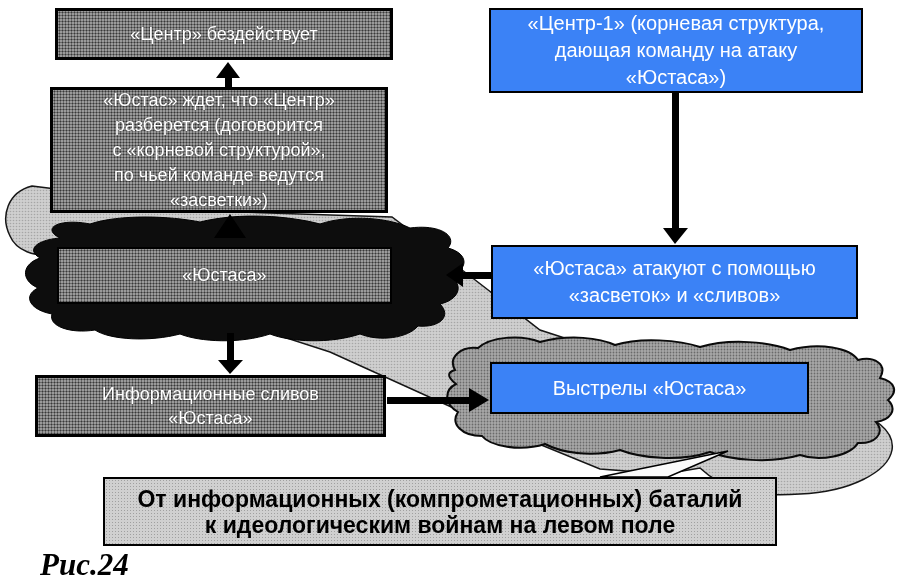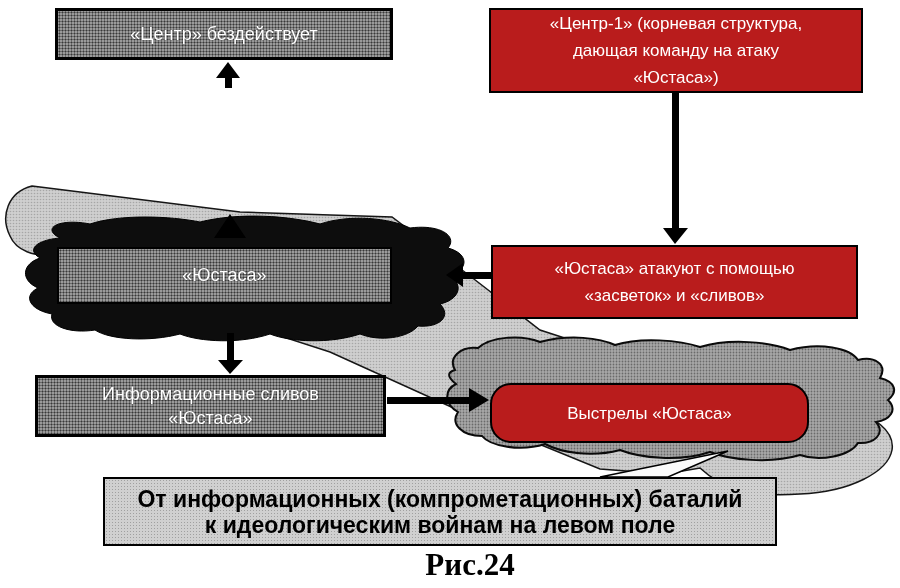--- a/index.html
+++ b/index.html
@@ -16,33 +16,33 @@
   
   .gray{
     background-color:#9a9a9a;
     background-image:radial-gradient(circle,#383838 0.9px,transparent 1.1px);
     background-size:3px 3px;
     border:3px solid #000;
     color:#fff;font-size:18px;line-height:25px;
     text-shadow:0 0 2px rgba(0,0,0,.55);
   }
   .black{
-    background:#b91c1c;border:2px solid #000;
-    color:#fff;font-size:17px;line-height:27px;
+    background:#3b82f6;border:2px solid #000;
+    color:#fff;font-size:20px;line-height:27px;
   }
   .panel{
     background-color:#d0d0d0;
     background-image:radial-gradient(circle,#a0a0a0 0.8px,transparent 1px);
     background-size:3px 3px;
     border:2px solid #000;
     color:#000;font-weight:bold;font-size:23px;line-height:26px;
   }
   .caption{
-    position:absolute;left:40px;top:547px;width:860px;text-align:center;
-    font-family:"Liberation Serif",serif;font-weight:600;
+    position:absolute;left:40px;top:547px;width:860px;text-align:left;
+    font-family:"Liberation Serif",serif;font-style:italic;font-weight:600;
     font-size:31px;color:#000;
   }
 </style>
 </head>
 <body>
 
 <div class="stage">
 
   <svg width="900" height="588" viewBox="0 0 900 588">
     <defs>
@@ -111,20 +111,27 @@
       <polygon points="489,400 469,388 469,412"></polygon>
     </g>
 
     <path d="M 600,477 L 728,451 L 668,477 Z" fill="#fafafa" stroke="#000" stroke-width="1.5"></path>
   </svg>
 
   <div class="node gray" style="left:55px;top:8px;width:338px;height:52px;">
     <span class="txt">«Центр» бездействует</span>
   </div>
 
+  <div class="node gray" style="left:50px;top:87px;width:338px;height:126px;line-height:25px;">
+    <span class="txt">«Юстас» ждет, что «Центр»
+разберется (договорится
+с «корневой структурой»,
+по чьей команде ведутся
+«засветки»)</span>
+  </div>
 
   <div class="node black" style="left:489px;top:8px;width:374px;height:85px;">
     <span class="txt">«Центр-1» (корневая структура,
 дающая команду на атаку
 «Юстаса»)</span>
   </div>
 
   <div class="node black" style="left:491px;top:245px;width:367px;height:74px;">
     <span class="txt">«Юстаса» атакуют с помощью
 «засветок» и «сливов»</span>
@@ -132,21 +139,21 @@
 
   <div class="node gray" style="left:57px;top:247px;width:335px;height:57px;border-width:2px;">
     <span class="txt">«Юстаса»</span>
   </div>
 
   <div class="node gray" style="left:35px;top:375px;width:351px;height:62px;line-height:24px;">
     <span class="txt">Информационные сливов
 «Юстаса»</span>
   </div>
 
-  <div class="node black" style="left:490px;top:383px;width:319px;height:60px;border-radius:21px;">
+  <div class="node black" style="left:490px;top:362px;width:319px;height:52px;">
     <span class="txt">Выстрелы «Юстаса»</span>
   </div>
 
   <div class="node panel" style="left:103px;top:477px;width:674px;height:69px;">
     <span class="txt">От информационных (компрометационных) баталий
 к идеологическим войнам на левом поле</span>
   </div>
 
   <div class="caption">Рис.24</div>
 

